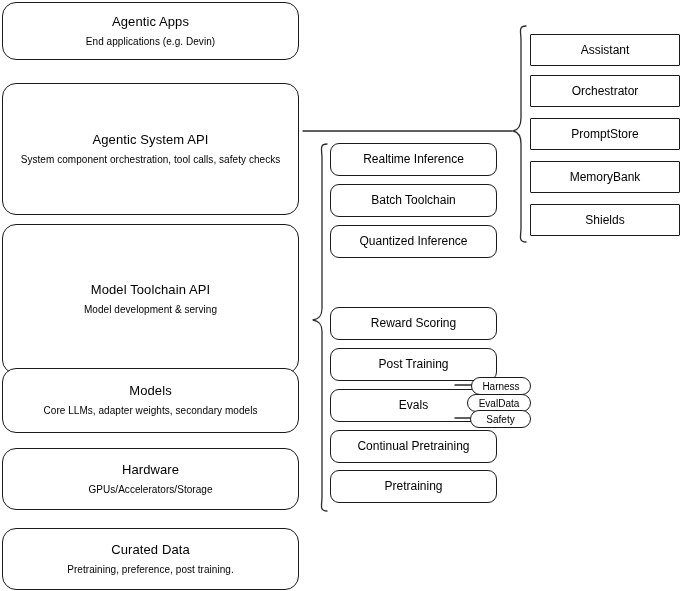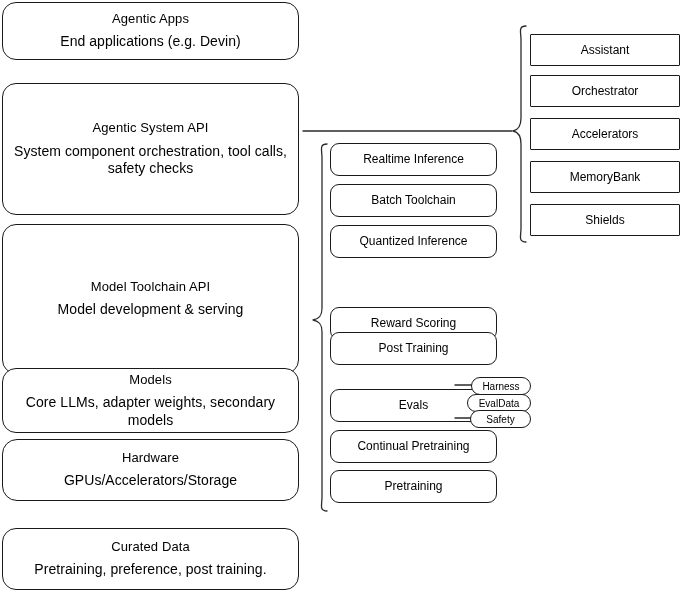--- a/index.html
+++ b/index.html
@@ -40,30 +40,30 @@
   .layer {
     left: 2px;
     width: 297px;
     border-radius: 14px;
   }
   .layer .title {
     font-size: 13px;
     letter-spacing: 0.1px;
   }
   .layer .subtitle {
-    font-size: 14px;
+    font-size: 10px;
     margin-top: 6px;
     letter-spacing: 0.05px;
   }
 
   .layer.l-apps      { top: 2px;   height: 58px;  }
   .layer.l-agentic   { top: 83px;  height: 132px; }
   .layer.l-toolchain { top: 224px; height: 150px; }
   .layer.l-models    { top: 368px; height: 65px;  }
-  .layer.l-hardware  { top: 439px; height: 62px; border-radius: 15px;  }
+  .layer.l-hardware  { top: 448px; height: 62px;  }
   .layer.l-data      { top: 528px; height: 62px;  }
 
   
   .cap {
     left: 330px;
     width: 167px;
     height: 33px;
     border-radius: 9px;
     font-size: 12px;
   }
@@ -171,21 +171,21 @@
     </div>
   <div class="node cap" style="top:184px">
       <span>Batch Toolchain</span>
     </div>
   <div class="node cap" style="top:225px">
       <span>Quantized Inference</span>
     </div>
   <div class="node cap" style="top:307px">
       <span>Reward Scoring</span>
     </div>
-  <div class="node cap" style="top:332px">
+  <div class="node cap" style="top:348px">
       <span>Post Training</span>
     </div>
   <div class="node cap" style="top:389px">
       <span>Evals</span>
     </div>
   <div class="node cap" style="top:430px">
       <span>Continual Pretraining</span>
     </div>
   <div class="node cap" style="top:470px">
       <span>Pretraining</span>
@@ -201,21 +201,21 @@
       <span>Safety</span>
     </div>
 
   <div class="node comp" style="top:34px">
       <span>Assistant</span>
     </div>
   <div class="node comp" style="top:75px">
       <span>Orchestrator</span>
     </div>
   <div class="node comp" style="top:118px">
-      <span>Accelerators</span>
+      <span>PromptStore</span>
     </div>
   <div class="node comp" style="top:161px">
       <span>MemoryBank</span>
     </div>
   <div class="node comp" style="top:204px">
       <span>Shields</span>
     </div>
 
 </div>
 

